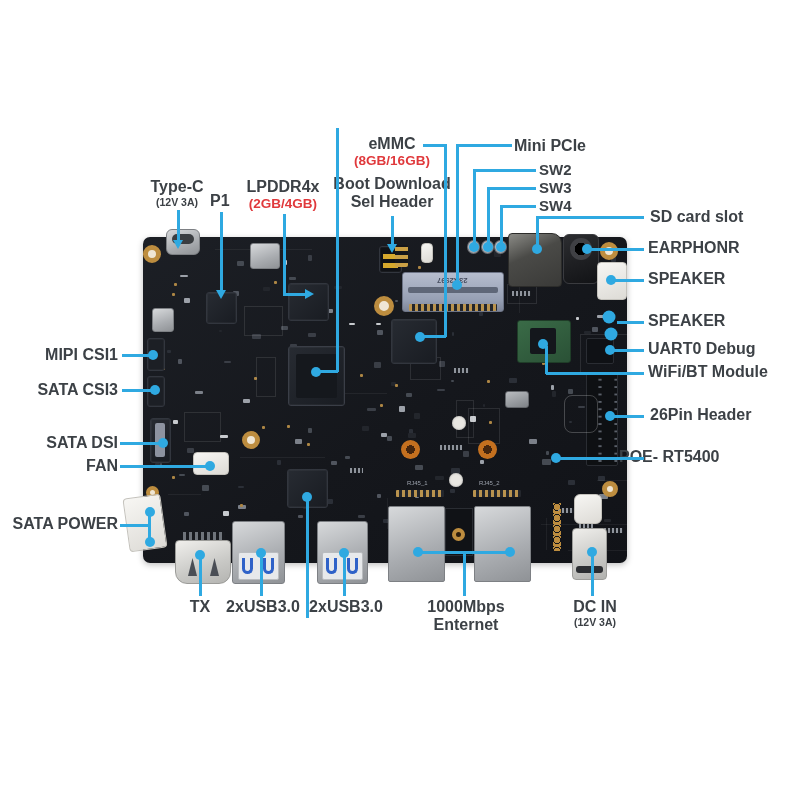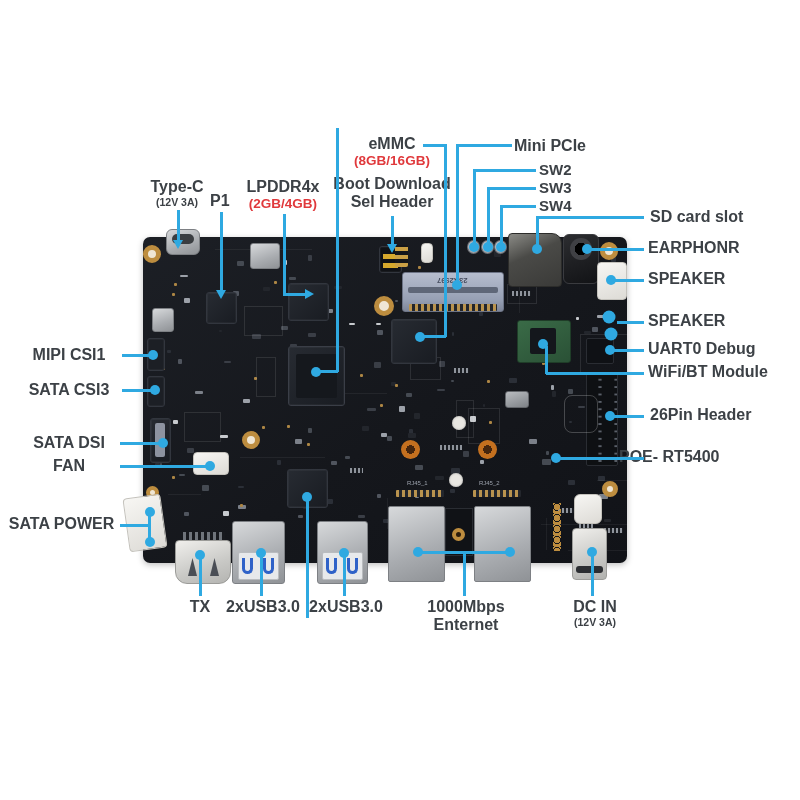--- a/index.html
+++ b/index.html
@@ -28,21 +28,21 @@
   .dot.big{width:13px;height:13px;}
   .arr-d{position:absolute;width:0;height:0;border-left:5.5px solid transparent;border-right:5.5px solid transparent;
          border-top:9px solid var(--line,#2fa9e1);transform:translateX(-50%);z-index:6;}
   .arr-r{position:absolute;width:0;height:0;border-top:5.5px solid transparent;border-bottom:5.5px solid transparent;
          border-left:9px solid var(--line,#2fa9e1);transform:translateY(-50%);z-index:6;}
   .lbl{position:absolute;color:var(--text,#3c4146);font-weight:700;font-size:16px;line-height:1.15;
        z-index:4;white-space:nowrap;}
   .lbl span{display:block;}
   .lbl .red{color:var(--red,#e0393c);font-size:13.5px;}
   .lbl .tiny{font-size:10.5px;font-weight:700;}
-  .c{text-align:center;} .r{text-align:center;}
+  .c{text-align:center;} .r{text-align:right;}
   .mark{position:absolute;color:#434a5c;font-size:10px;font-weight:700;z-index:4;}
   .mark.w{color:#9ba1ab;font-weight:400;}
 </style>
 </head>
 <body>
 
 <div class="stage">
 
   <div class="board"></div>
   <div id="decor">

